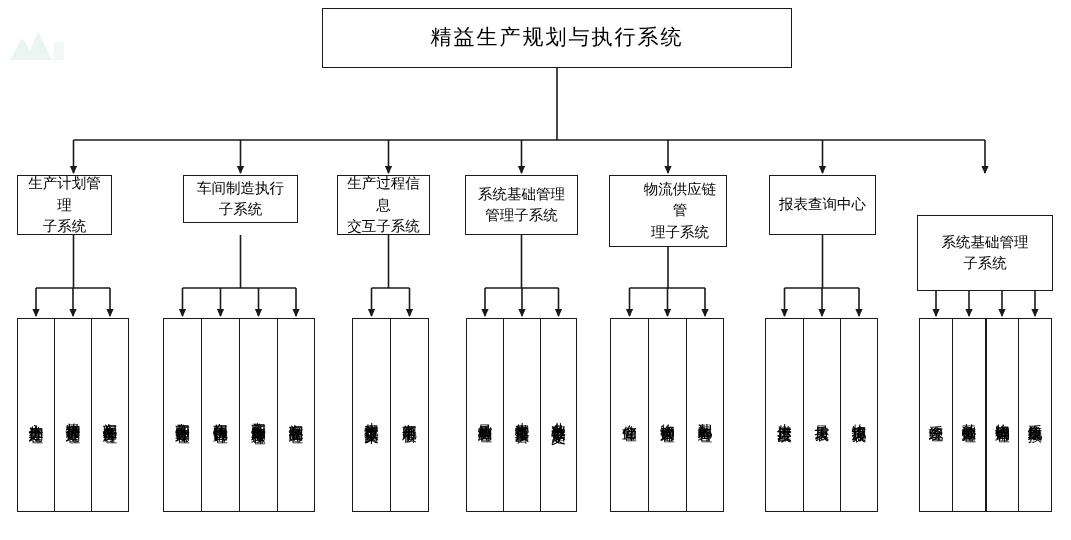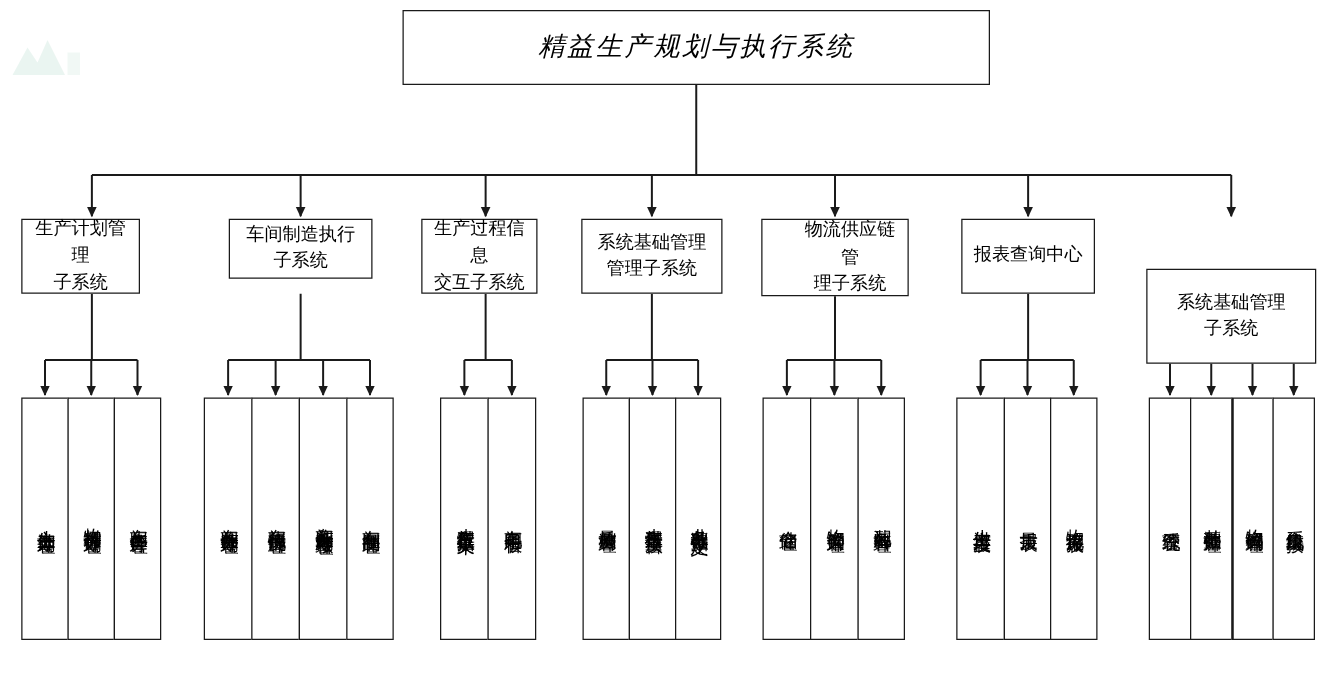--- a/index.html
+++ b/index.html
@@ -34,21 +34,20 @@
     align-items: center;
     justify-content: center;
     text-align: center;
     color: #000000;
     z-index: 3;
   }
   .root-node {
     font-size: 21px;
     letter-spacing: 2px;
     line-height: 1.2;
-    font-style: italic;
   }
   .sub-node {
     font-size: 14.5px;
     line-height: 1.45;
     padding: 0 4px;
   }
   .leaf-group {
     position: absolute;
     box-sizing: border-box;
     display: flex;
@@ -162,21 +161,21 @@
 子系统</span>
       </div>
       <div class="node sub-node" style="left: 337px; top: 175px; width: 93px; height: 60px;">
         <span style="white-space: pre-line;">生产过程信息
 交互子系统</span>
       </div>
       <div class="node sub-node" style="left: 465px; top: 175px; width: 113px; height: 60px;">
         <span style="white-space: pre-line;">系统基础管理
 管理子系统</span>
       </div>
-      <div class="node sub-node" style="left: 609px; top: 175px; width: 118px; height: 62px; padding-left: 28px;">
+      <div class="node sub-node" style="left: 609px; top: 175px; width: 118px; height: 72px; padding-left: 28px;">
         <span style="white-space: pre-line;">物流供应链管
 理子系统</span>
       </div>
       <div class="node sub-node" style="left: 769px; top: 175px; width: 107px; height: 60px;">
         <span style="white-space: pre-line; text-align: center;">报表查询中心</span>
       </div>
       <div class="node sub-node" style="left: 917px; top: 175px; width: 136px; height: 76px; margin-top: 40px;">
         <span style="white-space: pre-line;">系统基础管理
 子系统</span>
       </div>

